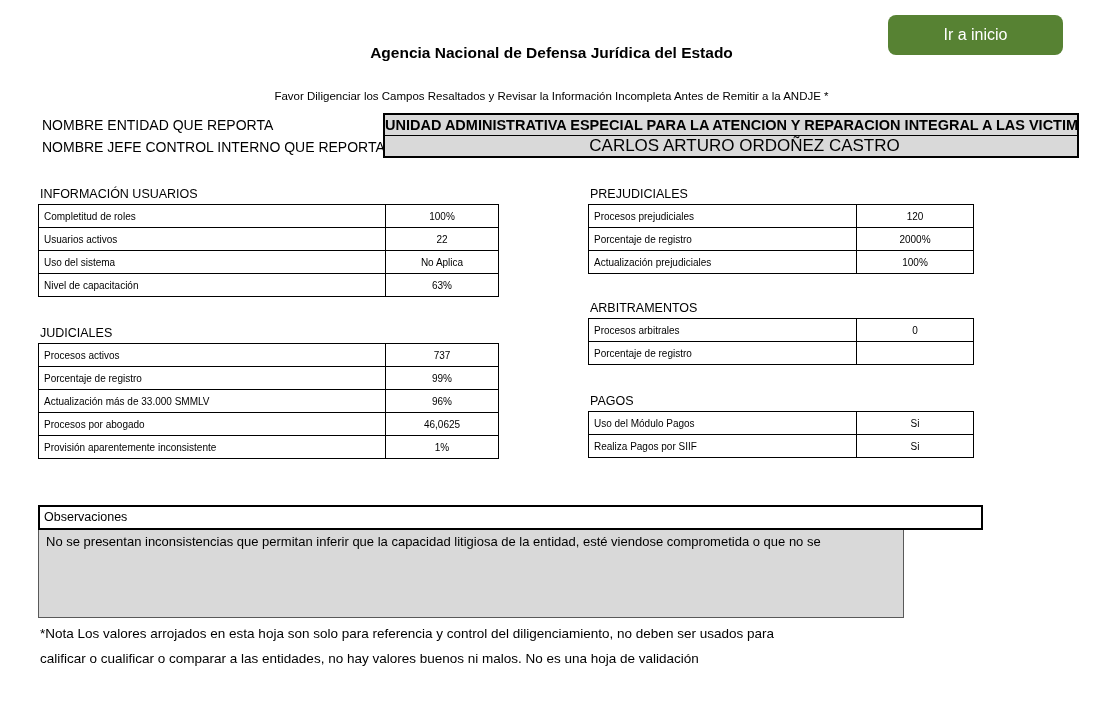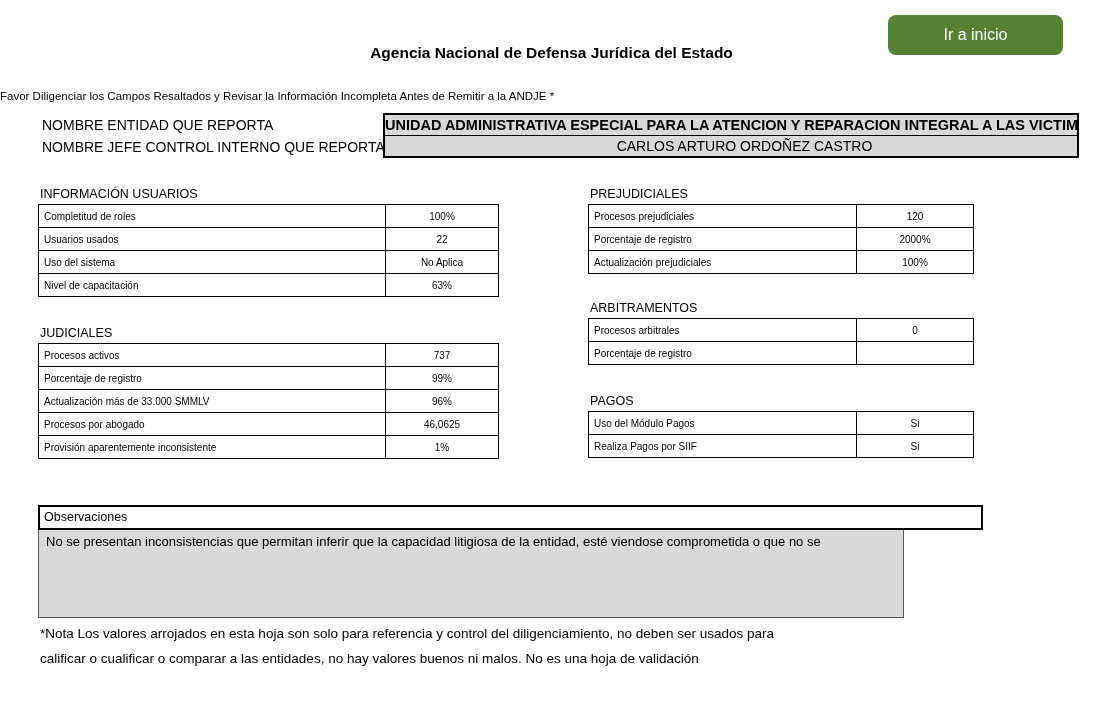--- a/index.html
+++ b/index.html
@@ -8,31 +8,31 @@
 
   .title-line1{position:absolute;left:0;right:0;top:12px;text-align:center;
                font-size:15.5px;font-weight:bold;}
   .title-line2{position:absolute;left:0;right:0;top:44px;text-align:center;
                font-size:15.5px;font-weight:bold;}
 
   .home-btn{position:absolute;left:888px;top:15px;width:175px;height:40px;
             background:var(--accent-green,#578233);color:#fff;border:none;border-radius:8px;
             font-family:"Liberation Sans",sans-serif;font-size:16px;cursor:pointer;}
 
-  .instruction{position:absolute;left:0;right:0;top:90px;font-size:11.5px;}
+  .instruction{position:absolute;left:0;right:0;top:90px;text-align:center;font-size:11.5px;}
 
   .field-label{position:absolute;left:42px;font-size:14px;white-space:nowrap;}
   .field-label.l1{top:117px;}
   .field-label.l2{top:139px;}
 
   .field-box{position:absolute;left:383px;top:113px;width:692px;
              border:2px solid #000;background:var(--highlight-gray,#d9d9d9);}
   .field-row{height:20px;line-height:20px;text-align:center;overflow:hidden;white-space:nowrap;}
   .field-row.entity{font-weight:bold;font-size:14.5px;border-bottom:1px solid #000;}
-  .field-row.chief{font-size:14px;padding-left:27px;}
+  .field-row.chief{font-size:17px;padding-left:27px;}
 
   .section-title{position:absolute;font-size:12.5px;white-space:nowrap;}
 
   table.data-table{position:absolute;border-collapse:collapse;table-layout:fixed;
                    font-size:10px;}
   table.data-table td{border:1px solid #000;height:22px;padding:0 5px;
                       overflow:hidden;white-space:nowrap;}
   td.lbl{text-align:left;}
   td.val{text-align:center;}
 
@@ -72,21 +72,21 @@
     <colgroup>
         <col style="width:347px">
         <col style="width:113px">
       </colgroup>
     <tbody>
         <tr>
       <td class="lbl">Completitud de roles</td>
       <td class="val">100%</td>
     </tr>
     <tr>
-      <td class="lbl">Usuarios usados</td>
+      <td class="lbl">Usuarios activos</td>
       <td class="val">22</td>
     </tr>
     <tr>
       <td class="lbl">Uso del sistema</td>
       <td class="val">No Aplica</td>
     </tr>
     <tr>
       <td class="lbl">Nivel de capacitación</td>
       <td class="val">63%</td>
     </tr>

